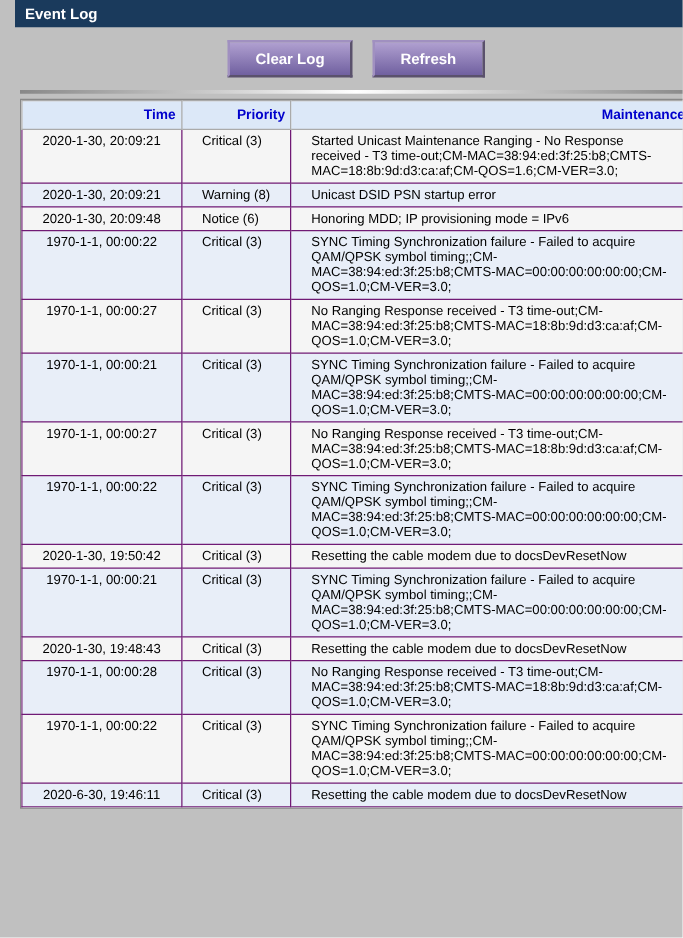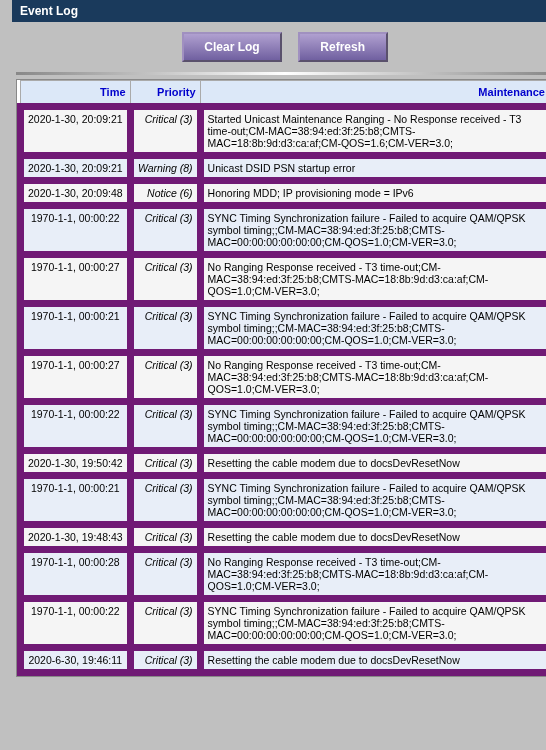--- a/index.html
+++ b/index.html
@@ -60,28 +60,28 @@
       color: #0000cc;
       font-weight: bold;
       padding: 5px 4px;
       border: 1px solid #aaa;
       text-align: right;
       font-size: 11px;
     }
     tbody tr:nth-child(odd) { background: #f5f5f5; }
     tbody tr:nth-child(even) { background: #e8eef8; }
     tbody tr td {
-      border: 7px solid #701a75;
-      padding: 3px 4px;
+      border: 1px solid #701a75;
+      padding: 3px 16px;
       vertical-align: top;
       font-size: 10.5px;
       color: #000;
     }
     td.time-col { white-space: nowrap; text-align: center; min-width: 90px; }
-    td.priority-col { white-space: nowrap; text-align: right; min-width: 70px; font-style: italic; }
+    td.priority-col { white-space: nowrap; text-align: left; min-width: 70px; }
     td.desc-col { min-width: 280px; }
   </style>
 </head>
 <body>
 
 <div class="window">
   <div class="title-bar">
     <span>Event Log</span>
   </div>
   <div class="toolbar">

